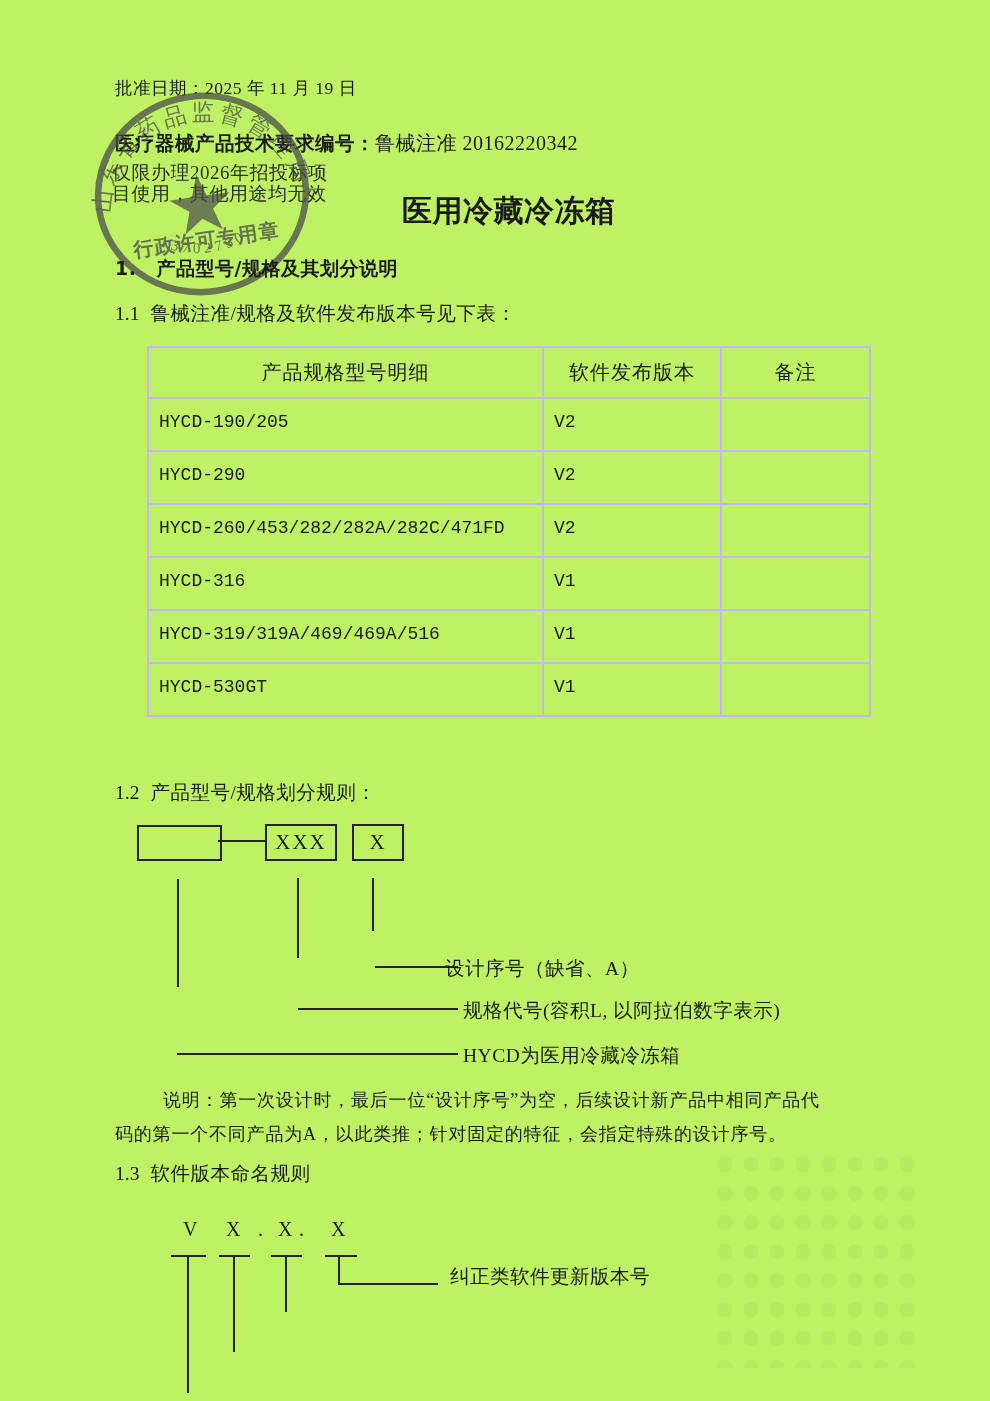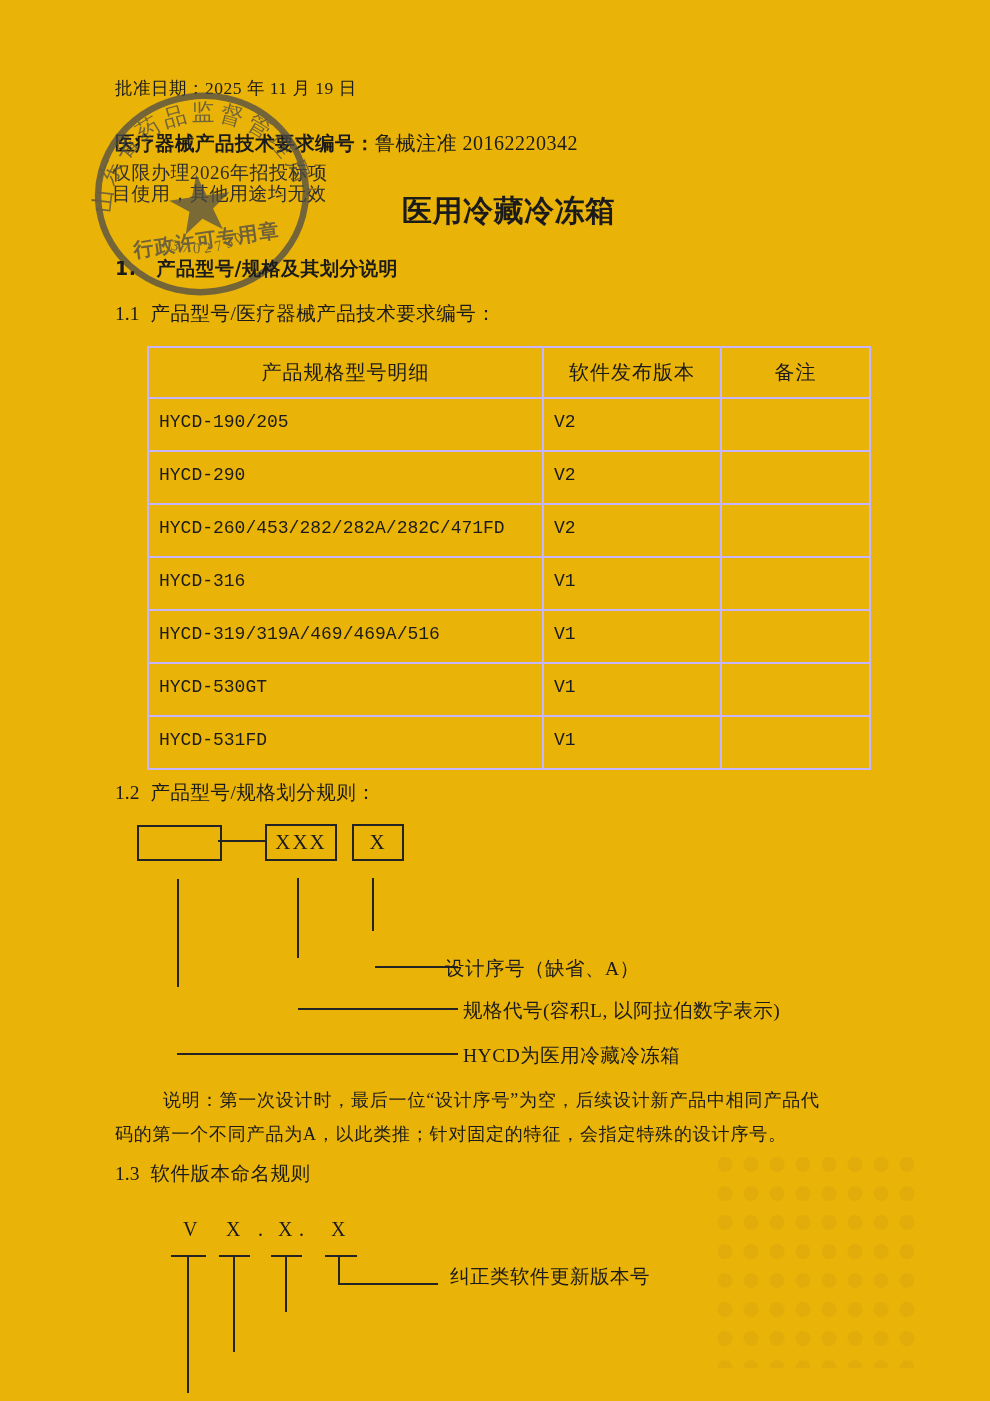--- a/index.html
+++ b/index.html
@@ -1,20 +1,20 @@
 <!DOCTYPE html>
 <html><head>
 <meta charset="utf-8">
 <style>
   html,body{margin:0;padding:0;background:#e8e8e8;}
   .page{
     position:relative;
     width:990px;height:1401px;
     margin:0 auto;
-    background:#eab308;
+    background:#bef264;
     font-family:"Liberation Serif","DejaVu Serif",serif;
     color:#1b1b1b;
     overflow:hidden;
   }
   .abs{position:absolute;white-space:nowrap;}
   .serif{font-family:"Liberation Serif","DejaVu Serif",serif;}
   .hei{font-family:"DejaVu Sans","Liberation Sans",sans-serif;font-weight:bold;}
   .mono{font-family:"Liberation Mono","DejaVu Sans Mono",monospace;}
 
   .approval{left:115px;top:76px;font-size:17.5px;letter-spacing:.5px;}
@@ -91,21 +91,21 @@
         <textPath href="#sealBottomArc" startOffset="50%" text-anchor="middle">3702750</textPath>
       </text>
     </g>
   </svg>
 
   <div class="abs h1 hei">
     <span>1.</span><span class="txt">产品型号/规格及其划分说明</span>
   </div>
 
   <div class="abs s11 serif">
-    <span>1.1</span><span class="txt">产品型号/医疗器械产品技术要求编号：</span>
+    <span>1.1</span><span class="txt">鲁械注准/规格及软件发布版本号见下表：</span>
   </div>
 
   <table class="spec">
     <colgroup>
         <col class="c1">
         <col class="c2">
         <col class="c3">
       </colgroup>
     <tbody>
         <tr>
@@ -136,25 +136,20 @@
     <tr>
       <td class="mono">HYCD-319/319A/469/469A/516</td>
       <td class="mono">V1</td>
       <td></td>
     </tr>
     <tr>
       <td class="mono">HYCD-530GT</td>
       <td class="mono">V1</td>
       <td></td>
     </tr>
-    <tr>
-      <td class="mono">HYCD-531FD</td>
-      <td class="mono">V1</td>
-      <td></td>
-    </tr>
   </tbody>
     </table>
 
   <div class="abs s12 serif">
     <span>1.2</span><span class="txt">产品型号/规格划分规则：</span>
   </div>
 
   <div class="dbox" style="left:137px;top:825px;width:81px;height:32px;"></div>
   <div class="line" style="left:218px;top:840px;width:47px;height:2px;"></div>
   <div class="dbox serif" style="left:265px;top:824px;width:68px;height:33px;">

